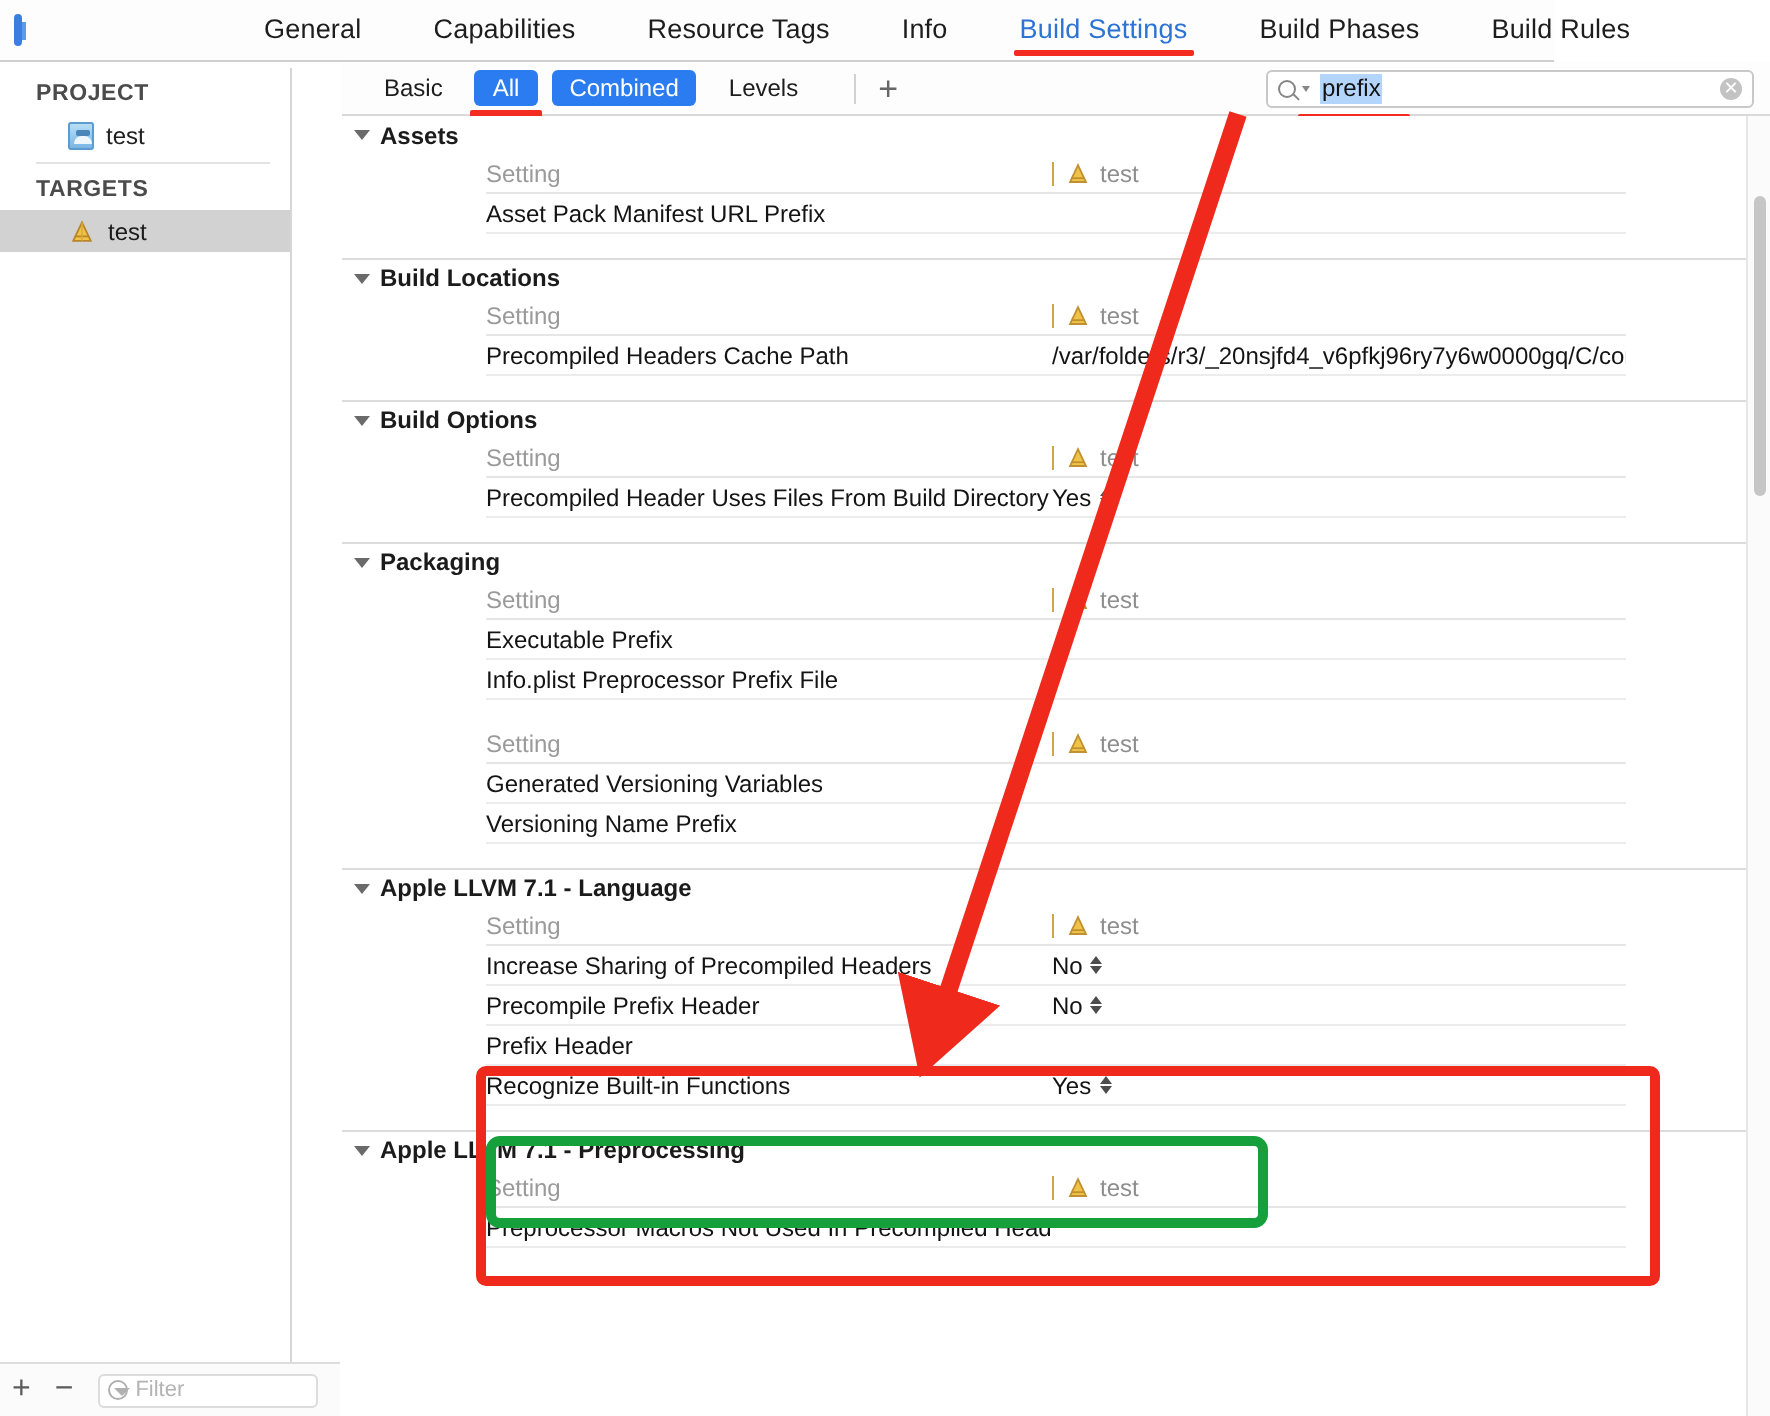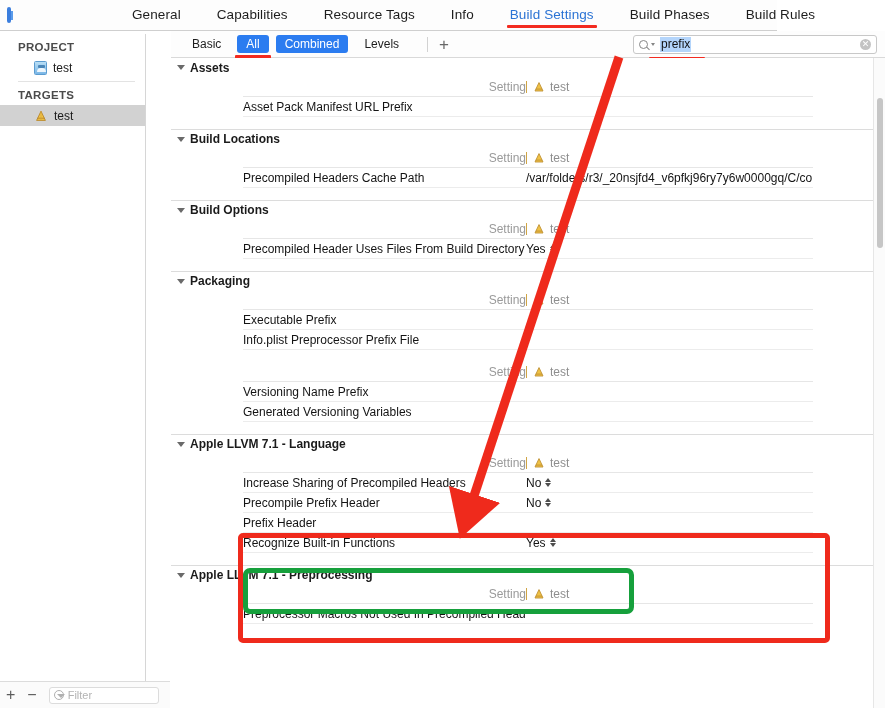--- a/index.html
+++ b/index.html
@@ -152,21 +152,21 @@
   .tri {
     width: 0; height: 0; border-left: 4.5px solid transparent;
     border-right: 4.5px solid transparent; border-top: 5px solid #6a6a6a;
     margin-right: 5px; flex: none;
   }
   .row {
     display: flex; align-items: center; height: 20px;
     border-bottom: 1px solid #ececec; margin-left: 72px; margin-right: 72px;
     position: relative;
   }
-  .row.header-row { border-bottom: 1px solid #e6e6e6; text-align: right; }
+  .row.header-row { border-bottom: 1px solid #e6e6e6; }
   .row.spacer { border-bottom: none; height: 12px; }
   .cell-name {
     width: 283px; flex: none; font-size: 12px; color: #141414;
     white-space: nowrap; overflow: hidden;
   }
   .row.header-row .cell-name { color: #9a9a9a; }
   .cell-val {
     flex: 1; font-size: 12px; color: #141414; display: flex; align-items: center;
     white-space: nowrap; overflow: hidden;
   }
@@ -448,27 +448,27 @@
                 <svg width="14" height="14" viewBox="0 0 14 14">
                   <path d="M7 2.6 L11 11 L3 11 Z" fill="#f0c245" stroke="#c09133" stroke-width="0.9"></path>
                   <path d="M3.8 9.1 L10.2 9.1" stroke="#c09133" stroke-width="0.9"></path>
                 </svg>
               </span>
               <span>test</span>
             </span>
           </div>
         </div>
         <div class="row">
+          <div class="cell-name">Generated Versioning Variables</div>
+          <div class="cell-val">
+            <span></span>
+          </div>
+        </div>
+        <div class="row">
           <div class="cell-name">Versioning Name Prefix</div>
-          <div class="cell-val">
-            <span></span>
-          </div>
-        </div>
-        <div class="row">
-          <div class="cell-name">Generated Versioning Variables</div>
           <div class="cell-val">
             <span></span>
           </div>
         </div>
         <div class="row spacer"></div>
       </div>
       <div class="group">
         <div class="group-head">
           <span class="tri"></span>
           <span>Apple LLVM 7.1 - Language</span>

